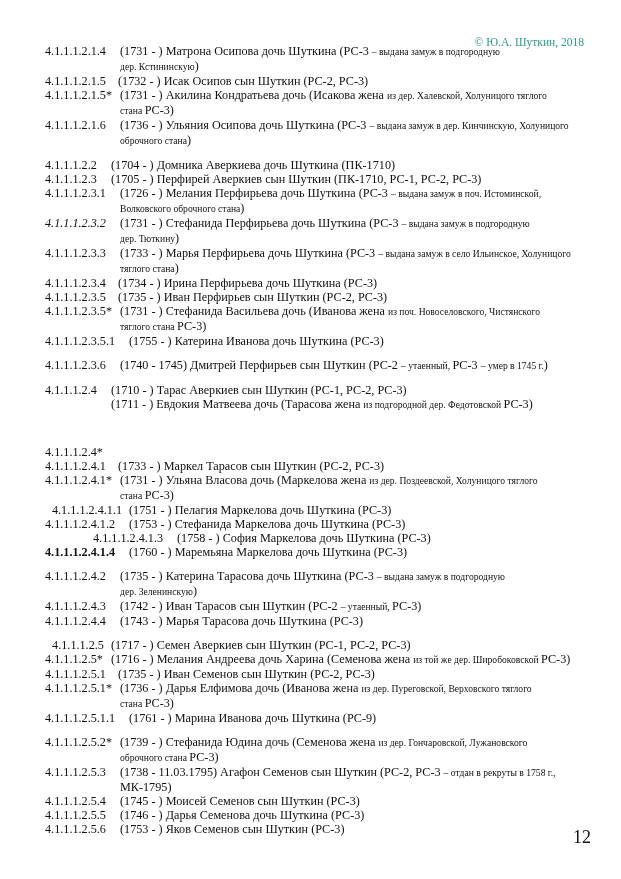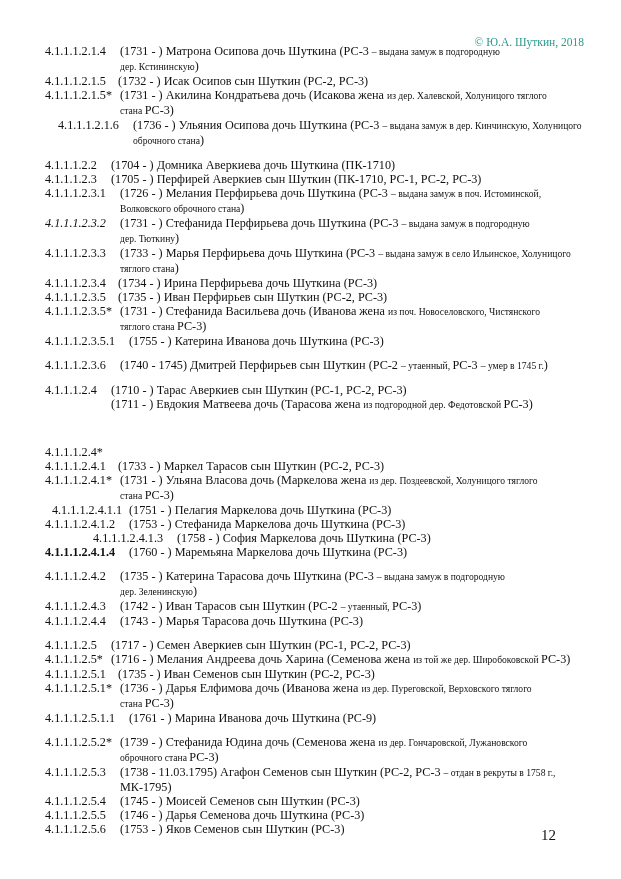--- a/index.html
+++ b/index.html
@@ -6,42 +6,42 @@
   body { width: 621px; height: 879px; position: relative; overflow: hidden;
          font-family: "Liberation Serif", "DejaVu Serif", serif; color: #111; }
   .header { position: absolute; top: 36px; right: 37px; font-size: 11.5px; color: #2a9a8c; }
   .content { position: absolute; left: 45px; top: 44px; width: 560px; }
   .entry { display: flex; font-size: 12.2px; line-height: 14px; }
   .num { flex: 0 0 auto; white-space: nowrap; }
   .body { flex: 1 1 auto; }
   .note { font-size: 9.6px; }
   .cont { display: block; }
   .gap { height: 10px; }
-  .pagenum { position: absolute; top: 827px; left: 541px; font-size: 15px; }
+  .pagenum { position: absolute; top: 827px; left: 573px; font-size: 18px; }
 </style>
 </head>
 <body>
 
 <div class="header">© Ю.А. Шуткин, 2018</div>
 
 <div class="content" id="content">
     <div class="entry">
       <span class="num" style="width: 75px;">4.1.1.1.2.1.4</span>
       <div class="body"><span>(1731 - ) Матрона Осипова дочь Шуткина (РС-3 </span><span class="note">– выдана замуж в подгородную</span><span class="cont"><span class="note">дер. Кстининскую</span><span>)</span></span></div>
     </div>
     <div class="entry">
       <span class="num" style="width: 73px;">4.1.1.1.2.1.5</span>
       <div class="body"><span>(1732 - ) Исак Осипов сын Шуткин (РС-2, РС-3)</span></div>
     </div>
     <div class="entry">
       <span class="num" style="width: 75px;">4.1.1.1.2.1.5*</span>
       <div class="body"><span>(1731 - ) Акилина Кондратьева дочь (Исакова жена </span><span class="note">из дер. Халевской, Холуницого тяглого</span><span class="cont"><span class="note">стана </span><span>РС-3)</span></span></div>
     </div>
     <div class="entry">
-      <span class="num" style="width: 75px; margin-left: 13px;">4.1.1.1.2.1.6</span>
+      <span class="num" style="width: 75px;">4.1.1.1.2.1.6</span>
       <div class="body"><span>(1736 - ) Ульяния Осипова дочь Шуткина (РС-3 </span><span class="note">– выдана замуж в дер. Кинчинскую, Холуницого</span><span class="cont"><span class="note">оброчного стана</span><span>)</span></span></div>
     </div>
     <div class="gap"></div>
     <div class="entry">
       <span class="num" style="width: 66px;">4.1.1.1.2.2</span>
       <div class="body"><span>(1704 - ) Домника Аверкиева дочь Шуткина (ПК-1710)</span></div>
     </div>
     <div class="entry">
       <span class="num" style="width: 66px;">4.1.1.1.2.3</span>
       <div class="body"><span>(1705 - ) Перфирей Аверкиев сын Шуткин (ПК-1710, РС-1, РС-2, РС-3)</span></div>
@@ -120,21 +120,21 @@
     <div class="entry">
       <span class="num" style="width: 75px;">4.1.1.1.2.4.3</span>
       <div class="body"><span>(1742 - ) Иван Тарасов сын Шуткин (РС-2 </span><span class="note">– утаенный, </span><span>РС-3)</span></div>
     </div>
     <div class="entry">
       <span class="num" style="width: 75px;">4.1.1.1.2.4.4</span>
       <div class="body"><span>(1743 - ) Марья Тарасова дочь Шуткина (РС-3)</span></div>
     </div>
     <div class="gap"></div>
     <div class="entry">
-      <span class="num" style="width: 66px;">4.1.1.1.2.5</span>
+      <span class="num" style="width: 66px; text-align: center;">4.1.1.1.2.5</span>
       <div class="body"><span>(1717 - ) Семен Аверкиев сын Шуткин (РС-1, РС-2, РС-3)</span></div>
     </div>
     <div class="entry">
       <span class="num" style="width: 66px;">4.1.1.1.2.5*</span>
       <div class="body"><span>(1716 - ) Мелания Андреева дочь Харина (Семенова жена </span><span class="note">из той же дер. Широбоковской </span><span>РС-3)</span></div>
     </div>
     <div class="entry">
       <span class="num" style="width: 73px;">4.1.1.1.2.5.1</span>
       <div class="body"><span>(1735 - ) Иван Семенов сын Шуткин (РС-2, РС-3)</span></div>
     </div>

